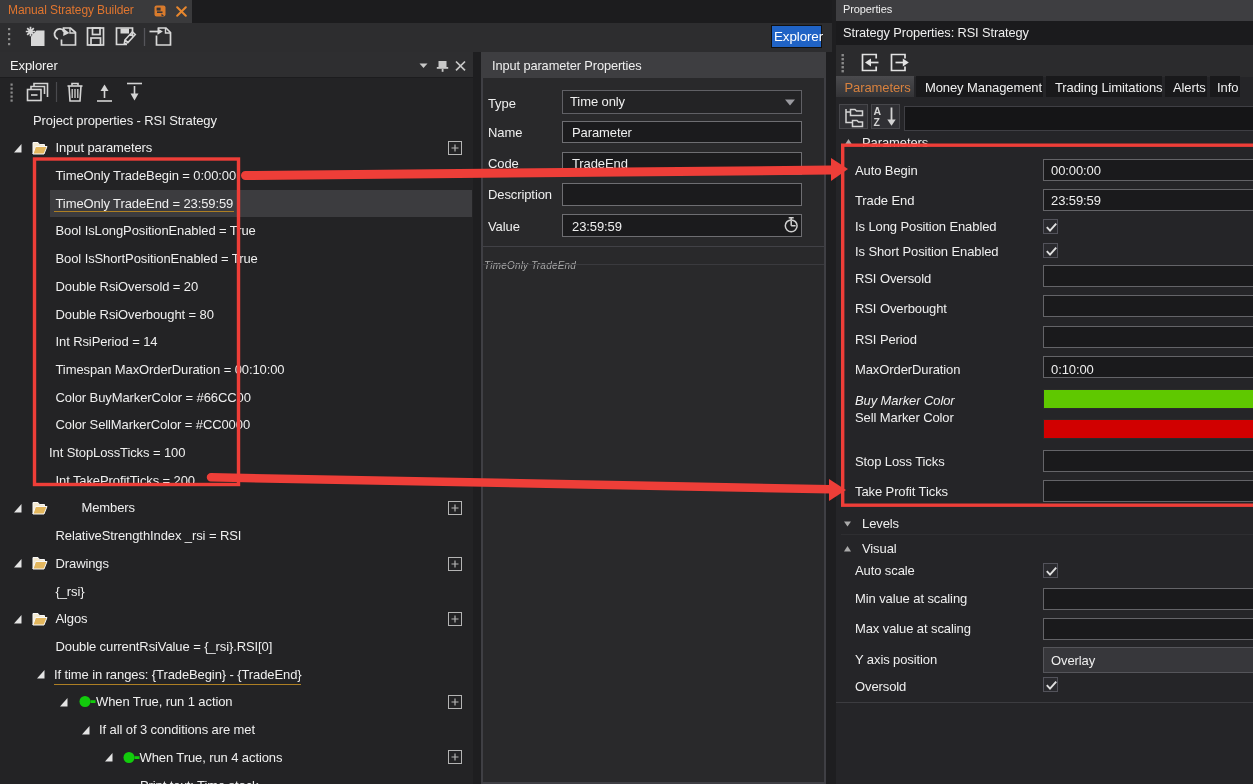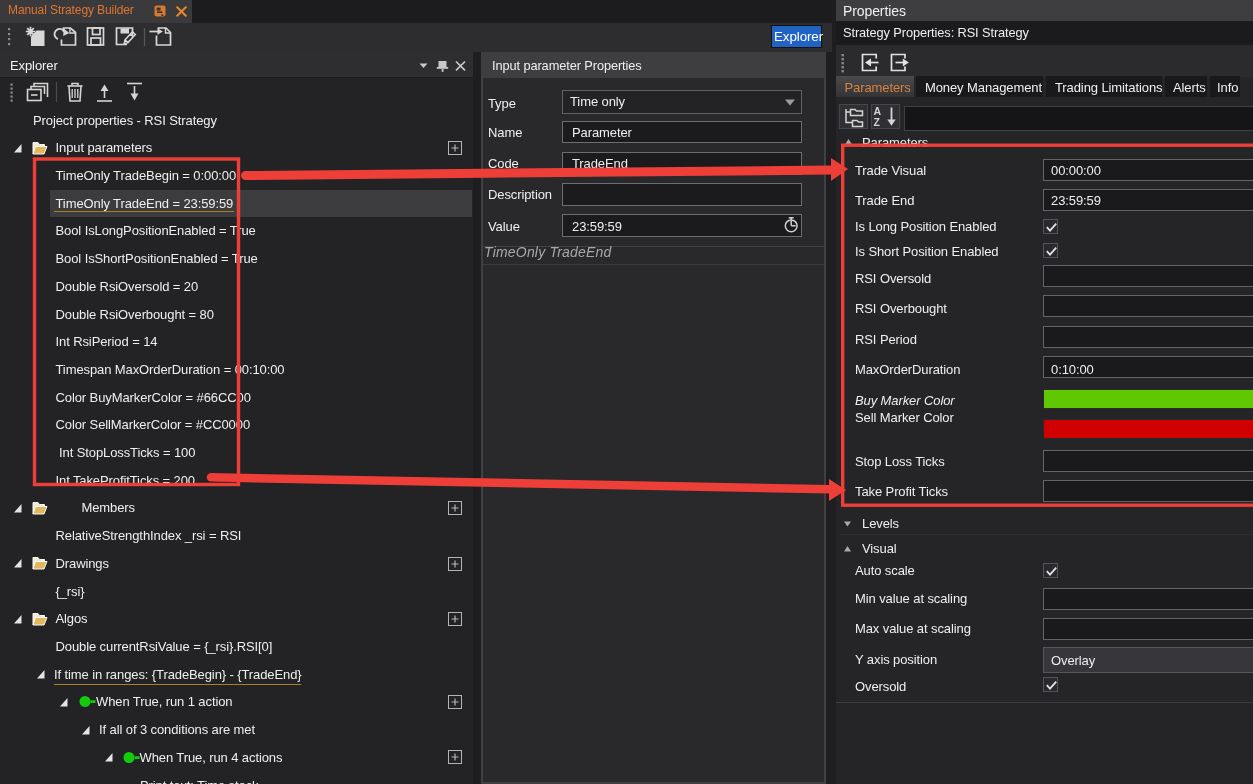--- a/index.html
+++ b/index.html
@@ -130,21 +130,21 @@
   <div class="txt" style="left:55.5px;top:168px;">TimeOnly TradeBegin = 0:00:00</div>
   <div class="txt" style="left:55.5px;top:195.7px;">TimeOnly TradeEnd = 23:59:59</div>
   <div class="txt" style="left:55.5px;top:223.4px;">Bool IsLongPositionEnabled = True</div>
   <div class="txt" style="left:55.5px;top:251.1px;">Bool IsShortPositionEnabled = True</div>
   <div class="txt" style="left:55.5px;top:278.8px;">Double RsiOversold = 20</div>
   <div class="txt" style="left:55.5px;top:306.5px;">Double RsiOverbought = 80</div>
   <div class="txt" style="left:55.5px;top:334.2px;">Int RsiPeriod = 14</div>
   <div class="txt" style="left:55.5px;top:361.9px;">Timespan MaxOrderDuration = 00:10:00</div>
   <div class="txt" style="left:55.5px;top:389.6px;">Color BuyMarkerColor = #66CC00</div>
   <div class="txt" style="left:55.5px;top:417.3px;">Color SellMarkerColor = #CC0000</div>
-  <div class="txt" style="left:59px;top:445px;text-align:right;">Int StopLossTicks = 100</div>
+  <div class="txt" style="left:49px;top:445px;text-align:right;">Int StopLossTicks = 100</div>
   <div class="txt" style="left:55.5px;top:472.7px;">Int TakeProfitTicks = 200</div>
   <div class="txt" style="left:55.5px;top:500.4px;padding-left:26px;">Members</div>
   <div class="txt" style="left:55.5px;top:528.1px;">RelativeStrengthIndex _rsi = RSI</div>
   <div class="txt" style="left:55.5px;top:555.8px;">Drawings</div>
   <div class="txt" style="left:55.5px;top:583.5px;">{_rsi}</div>
   <div class="txt" style="left:55.5px;top:611.2px;">Algos</div>
   <div class="txt" style="left:55.5px;top:638.9px;">Double currentRsiValue = {_rsi}.RSI[0]</div>
   <div class="txt" style="left:54px;top:666.6px;">If time in ranges: {TradeBegin} - {TradeEnd}</div>
   <div class="txt" style="left:96px;top:694.3px;">When True, run 1 action</div>
   <div class="txt" style="left:99px;top:722px;">If all of 3 conditions are met</div>
@@ -250,26 +250,26 @@
 
   <div class="abs" style="left:562px;top:182.5px;width:240px;height:23px;background:#1b1b1d;border:1px solid #6e6e72;"></div>
 
   <div class="abs" style="left:562px;top:214px;width:240px;height:23px;background:#1b1b1d;border:1px solid #6e6e72;"></div>
   <div class="txt" style="left:572px;top:218.5px;">23:59:59</div>
   <svg class="abs" style="left:782.5px;top:216px;" width="17" height="18" viewBox="0 0 17 18">
     <circle cx="8.2" cy="9.8" r="5.9" fill="none" stroke="#cfcfcf" stroke-width="1.5"></circle>
     <path d="M8.2 9.8 L8.2 5.1 M8.2 9.8 L12.6 9.8 M8.2 3.9 L8.2 2.2 M5.7 1.7 L10.7 1.7" stroke="#cfcfcf" stroke-width="1.5" fill="none"></path>
   </svg>
   <div class="abs" style="left:483px;top:245.5px;width:341px;height:1px;background:#414146;"></div>
-  <div class="txt" style="left:484px;top:244px;font-style:italic;color:#a8a8a8;font-size:14px;letter-spacing:0.2px;text-align:right;">TimeOnly TradeEnd</div>
+  <div class="txt" style="left:484px;top:260px;font-style:italic;color:#a8a8a8;font-size:10px;letter-spacing:0.2px;text-align:right;">TimeOnly TradeEnd</div>
   <div class="abs" style="left:483px;top:263.5px;width:341px;height:1px;background:#3a3a3e;"></div>
 
   <div class="abs" style="left:836px;top:0;width:417px;height:784px;background:#252528;"></div>
   <div class="abs" style="left:836px;top:0;width:417px;height:21px;background:#3e3e41;"></div>
-  <div class="txt" style="left:843px;top:3px;font-size:14px;">Properties</div>
+  <div class="txt" style="left:843px;top:3px;font-size:11px;">Properties</div>
   <div class="abs" style="left:836px;top:21px;width:417px;height:24px;background:#1b1b1d;"></div>
   <div class="txt" style="left:843px;top:25px;font-size:12.8px;">Strategy Properties: RSI Strategy</div>
 
   <div class="abs" style="left:836px;top:45px;width:417px;height:32px;background:#2b2b2d;"></div>
   <svg class="abs" style="left:839px;top:51px;" width="80" height="22" viewBox="0 0 80 22">
     <g fill="#8a8a8a">
         <rect x="2.5" y="3" width="2.4" height="2.4"></rect>
         <rect x="2.5" y="7" width="2.4" height="2.4"></rect>
         <rect x="2.5" y="11" width="2.4" height="2.4"></rect>
         <rect x="2.5" y="15" width="2.4" height="2.4"></rect>
@@ -312,21 +312,21 @@
     </g>
     <path d="M20.5 3.5 L20.5 18" stroke="#d4d4d4" stroke-width="1.8"></path>
     <polygon points="16.3,15.5 20.5,21.8 24.7,15.5" fill="#d4d4d4"></polygon>
   </svg>
   <div class="abs" style="left:904px;top:106px;width:353px;height:25px;background:#151517;border:1px solid #3f3f44;"></div>
 
   <svg class="abs" style="left:845px;top:139px;" width="7" height="6" viewBox="0 0 7 6">
       <polygon points="3.5,0 7,5.5 0,5.5" fill="#aaaaaa"></polygon>
     </svg>
   <div class="txt" style="left:862px;top:134.5px;">Parameters</div>
-  <div class="txt" style="left:855px;top:162.5px;">Trade Visual</div>
+  <div class="txt" style="left:855px;top:162.5px;">Auto Begin</div>
   <div class="abs" style="left:1043px;top:159px;width:216px;height:22px;background:#1a1a1c;border:1px solid #646468;"></div>
   <div class="txt" style="left:1051px;top:162.5px;">00:00:00</div>
   <div class="txt" style="left:855px;top:192.5px;">Trade End</div>
   <div class="abs" style="left:1043px;top:189px;width:216px;height:22px;background:#1a1a1c;border:1px solid #646468;"></div>
   <div class="txt" style="left:1051px;top:192.5px;">23:59:59</div>
   <div class="txt" style="left:855px;top:219px;">Is Long Position Enabled</div>
   <div class="abs" style="left:1043px;top:219px;width:15px;height:15px;background:#2a2a2e;border:1px solid #53535b;"></div>
   <svg class="abs" style="left:1044.5px;top:220.5px;" width="13" height="13" viewBox="0 0 13 13">
       <path d="M1.8 6.2 L5 9.6 L11.2 2.6" stroke="#e0e0e0" stroke-width="1.9" fill="none"></path>
     </svg>

